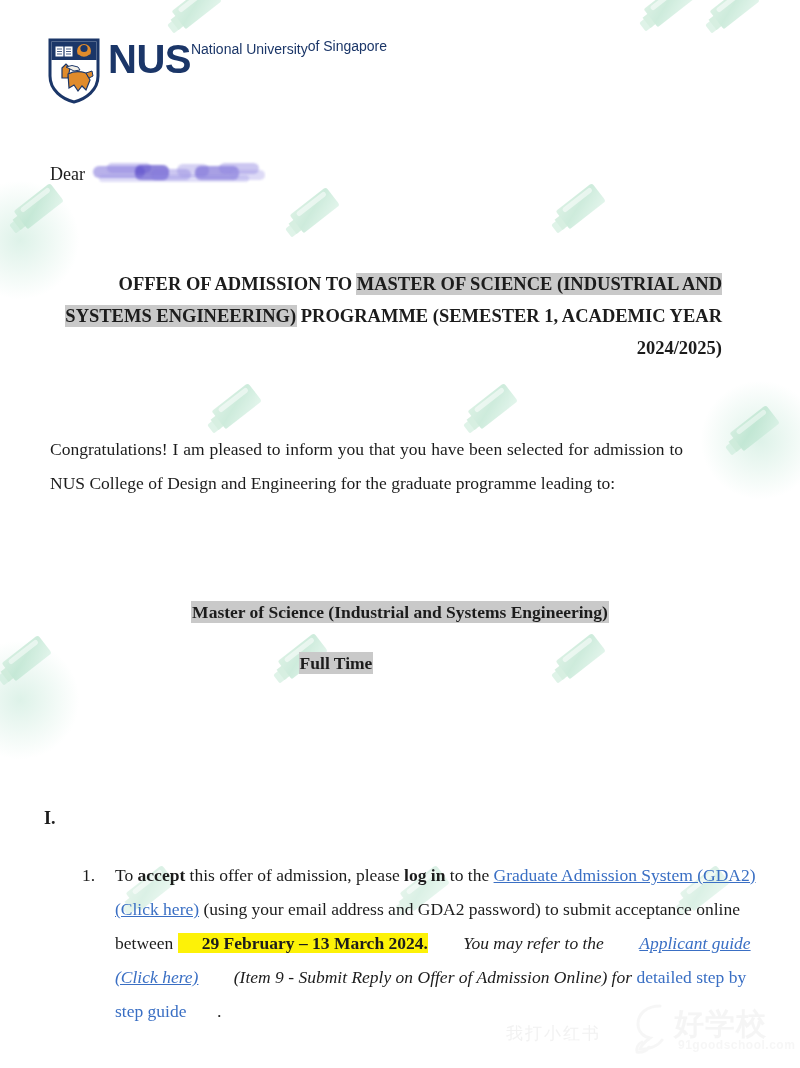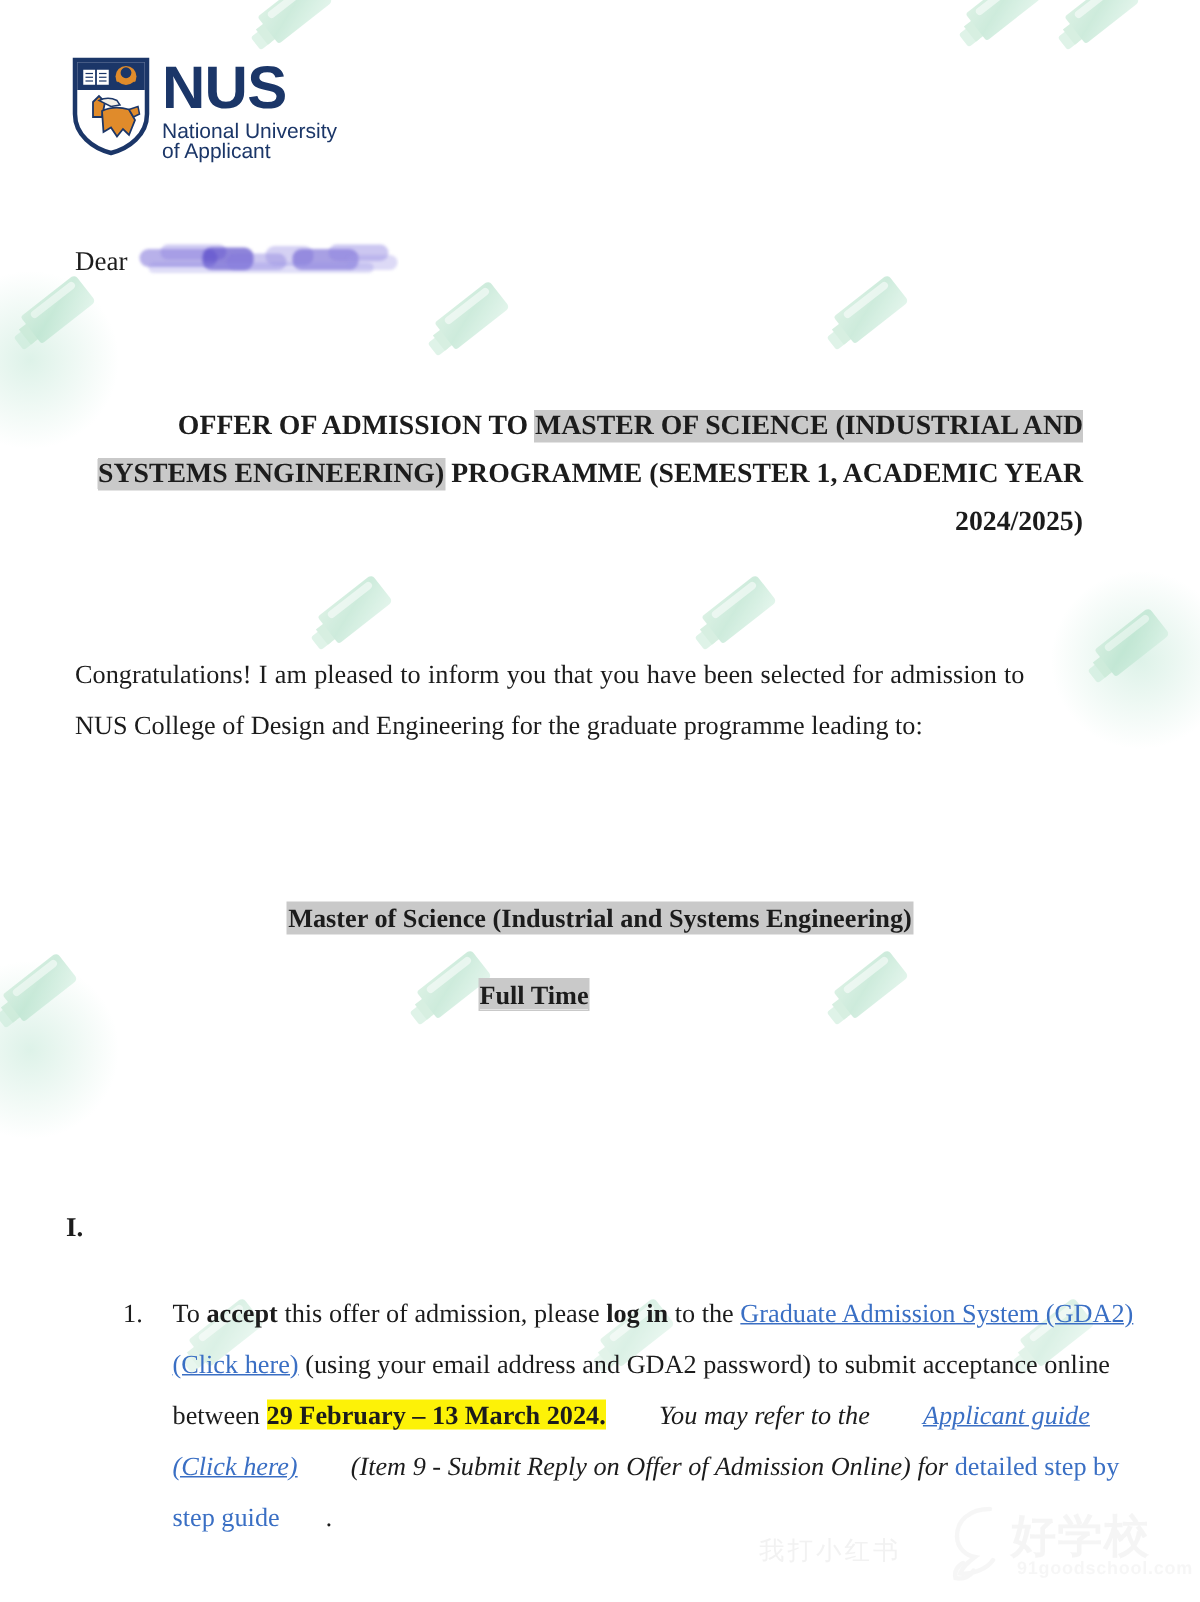--- a/index.html
+++ b/index.html
@@ -94,21 +94,21 @@
   }
   .crest {
     width: 52px;
     height: 66px;
     flex: none;
   }
   .logo-text {
     margin-left: 8px;
     margin-top: 2px;
     display: flex;
-    flex-direction: column;
+    flex-direction: row;
   }
   .nus-word {
     font-family: "Liberation Sans", sans-serif;
     font-weight: 700;
     font-size: 40px;
     line-height: 38px;
     letter-spacing: -0.5px;
     color: #1b3668;
   }
   .nus-sub {
@@ -151,20 +151,21 @@
     font-size: 18.5px;
     line-height: 32px;
     text-align: right;
   }
   .gray-hl {
     background: #c9c9c9;
     box-shadow: 0 0 0 1px #c9c9c9;
   }
   .yellow-hl {
     background: #fdf207;
+    padding-left: 24px;
   }
 
   
   #intro-para {
     position: absolute;
     left: 50px;
     top: 432px;
     width: 633px;
     font-size: 17.5px;
     line-height: 34px;
@@ -182,21 +183,20 @@
     font-size: 17.5px;
   }
   #programme-mode {
     position: absolute;
     left: 0;
     top: 653px;
     width: 672px;
     text-align: center;
     font-weight: 700;
     font-size: 17.5px;
-    margin-left: 20px;
   }
 
   
   #section-heading {
     position: absolute;
     left: 44px;
     top: 808px;
     font-weight: 700;
     font-size: 18px;
     display: flex;
@@ -405,21 +405,21 @@
       <circle cx="36" cy="10.5" r="3.6" fill="#1b3668"></circle>
       <path d="M30 17 Q36 22 42 17" stroke="#1b3668" stroke-width="1.6" fill="none"></path>
       <path d="M14 30 L18 26 L22 30 L20 40 L14 40 Z" fill="#e08b2b" stroke="#1b3668" stroke-width="1.2"></path>
       <path d="M18 29 Q24 26 30 29 L32 32 L26 33 Z" fill="#f3f0e8" stroke="#1b3668" stroke-width="1"></path>
       <path d="M20 36 Q28 32 38 35 L42 42 L38 52 L34 48 L30 53 L26 47 L21 50 Z" fill="#e08b2b" stroke="#1b3668" stroke-width="1.2"></path>
       <path d="M38 35 L44 33 L45 38 L41 40 Z" fill="#e08b2b" stroke="#1b3668" stroke-width="1"></path>
     </svg>
     <div class="logo-text">
       <div class="nus-word">NUS</div>
       <div class="nus-sub">National University</div>
-      <div class="nus-sub" style="margin-top:0">of Applicant</div>
+      <div class="nus-sub" style="margin-top:0">of Singapore</div>
     </div>
   </div>
 
   <div id="salutation">
     <span>Dear</span>
     <span id="redaction">
       <span class="sc" style="left:2px;  top:5px;  width:52px; height:12px; background:rgba(118,106,214,.52);"></span>
       <span class="sc" style="left:16px; top:2px;  width:44px; height:10px; background:rgba(142,130,224,.42);"></span>
       <span class="sc" style="left:44px; top:4px;  width:34px; height:15px; background:rgba(74,58,196,.62);"></span>
       <span class="sc" style="left:60px; top:8px;  width:40px; height:11px; background:rgba(128,116,220,.40);"></span>

